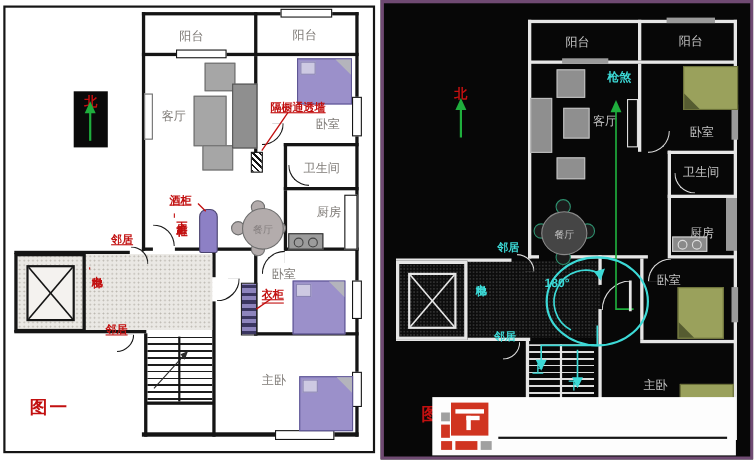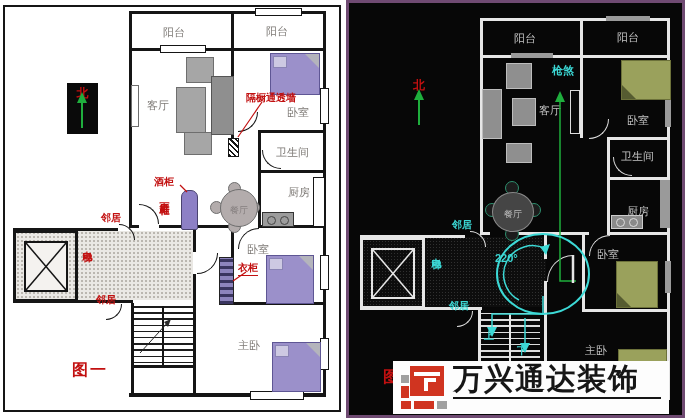--- a/index.html
+++ b/index.html
@@ -3,21 +3,21 @@
 <meta charset="utf-8">
 <style>
   html,body{margin:0;padding:0;background:#fff;}
   #stage{position:relative;width:685px;height:418px;overflow:hidden;
          font-family:"Liberation Sans",sans-serif;background:#fff;}
   .abs{position:absolute;}
   
   .lp{left:0;top:0;width:346px;height:418px;background:#fff;color:#151515;}
   .lp .w{background:#151515;}
   .lp .rlabel{color:#7e7a76;font-family:"Liberation Serif",serif;font-size:11px;white-space:nowrap;}
-  .lp .ann{color:#c21010;font-weight:bold;font-size:10px;white-space:nowrap;}
+  .lp .ann{color:#c21010;font-weight:bold;font-size:10px;white-space:nowrap;text-decoration:underline;}
   .frame{border:2px solid #151515;}
   
   .rp{left:346px;top:0;width:339px;height:418px;background:#070707;color:#ddd;
       border:3px solid #6f4a72;box-sizing:border-box;}
   .rp .w{background:#e6e6e6;}
   .rp .rlabel{color:#c4c4c4;font-family:"Liberation Serif",serif;font-size:11px;white-space:nowrap;}
   .rp .cyan{color:#3cd9d6;font-weight:bold;font-size:10px;white-space:nowrap;}
   
   .vert{writing-mode:vertical-rl;text-orientation:upright;letter-spacing:1px;}
   .arc{position:absolute;box-sizing:border-box;}
@@ -150,21 +150,21 @@
     <div class="abs rlabel" style="left:247px;top:242px;">卧室</div>
     <div class="abs rlabel" style="left:238px;top:338px;">主卧</div>
 
     <div class="abs ann" style="left:246px;top:91px;">隔橱通透墙</div>
     <div class="abs ann" style="left:154px;top:175px;">酒柜</div>
     <div class="abs ann vert" style="left:157px;top:194px;height:56px;">下层鞋柜</div>
     <div class="abs ann" style="left:101px;top:211px;">邻居</div>
     <div class="abs ann" style="left:96px;top:293px;">邻居</div>
     <div class="abs ann vert" style="left:80px;top:243px;height:30px;">电梯</div>
     <div class="abs ann" style="left:238px;top:261px;border-bottom:1px solid #c21010;">衣柜</div>
-    <div class="abs figL" style="left:27px;top:360px;margin-left:45px;">图一</div>
+    <div class="abs figL" style="left:27px;top:360px;">图一</div>
 
     <svg width="346" height="418">
       <line x1="262" y1="102" x2="238" y2="137" stroke="#c21010" stroke-width="1.2"></line>
       <line x1="180" y1="185" x2="187" y2="192" stroke="#c21010" stroke-width="1.2"></line>
       <line x1="246" y1="272" x2="233" y2="281" stroke="#c21010" stroke-width="1.2"></line>
       <line x1="26" y1="243" x2="66" y2="290" stroke="#151515" stroke-width="1.5"></line>
       <line x1="66" y1="243" x2="26" y2="290" stroke="#151515" stroke-width="1.5"></line>
       <line x1="82" y1="128" x2="82" y2="100" stroke="#1fae3d" stroke-width="2"></line>
       <polygon points="82,92 77,103 87,103" fill="#1fae3d"></polygon>
       <line x1="140" y1="353" x2="169" y2="321" stroke="#2a2a2a" stroke-width="1"></line>
@@ -252,21 +252,21 @@
     <div class="abs rlabel" style="left:165px;top:28px;">阳台</div>
     <div class="abs rlabel" style="left:268px;top:27px;">阳台</div>
     <div class="abs rlabel" style="left:190px;top:100px;">客厅</div>
     <div class="abs rlabel" style="left:278px;top:110px;">卧室</div>
     <div class="abs rlabel" style="left:272px;top:146px;">卫生间</div>
     <div class="abs rlabel" style="left:278px;top:201px;">厨房</div>
     <div class="abs rlabel" style="left:248px;top:244px;">卧室</div>
     <div class="abs rlabel" style="left:236px;top:340px;">主卧</div>
 
     <div class="abs cyan" style="left:203px;top:60px;font-size:11px;">枪煞</div>
-    <div class="abs cyan" style="left:146px;top:249px;font-size:11px;">220°</div>
+    <div class="abs cyan" style="left:146px;top:249px;font-size:11px;">180°</div>
     <div class="abs cyan" style="left:103px;top:215px;">邻居</div>
     <div class="abs cyan" style="left:100px;top:296px;">邻居</div>
     <div class="abs cyan vert" style="left:80px;top:247px;height:30px;">电梯</div>
     <div class="abs cyan" style="left:135px;top:326px;">上</div>
     <div class="abs cyan" style="left:168px;top:341px;">下</div>
     <div class="abs figL" style="left:34px;top:364px;z-index:20;">图二</div>
 
     <svg width="339" height="418" style="z-index:10;">
       <line x1="24" y1="247" x2="64" y2="294" stroke="#e6e6e6" stroke-width="1.5"></line>
       <line x1="64" y1="247" x2="24" y2="294" stroke="#e6e6e6" stroke-width="1.5"></line>
@@ -287,17 +287,16 @@
     <div class="abs wm" style="left:44px;top:358px;width:276px;height:53px;">
       <div class="abs" style="left:8px;top:14px;width:8px;height:8px;background:#a0a0a0;"></div>
       <div class="abs" style="left:17px;top:5px;width:34px;height:30px;background:#d03420;">
         <span class="abs" style="left:4px;top:6px;width:26px;height:4px;background:#fff;"></span>
         <span class="abs" style="left:14px;top:12px;width:12px;height:13px;border-left:4px solid #fff;border-top:4px solid #fff;box-sizing:border-box;"></span>
       </div>
       <div class="abs" style="left:8px;top:25px;width:8px;height:12px;background:#d03420;"></div>
       <div class="abs" style="left:8px;top:40px;width:10px;height:8px;background:#d03420;"></div>
       <div class="abs" style="left:21px;top:40px;width:20px;height:8px;background:#d03420;"></div>
       <div class="abs" style="left:44px;top:40px;width:10px;height:8px;background:#a0a0a0;"></div>
-      <div class="abs wm-cn" style="left:60px;top:3px;">万兴通达装饰</div>
       <div class="abs" style="left:60px;top:36px;width:208px;height:2px;background:#161616;"></div>
     </div>
   </div>
 </div>
 
 </body></html>

